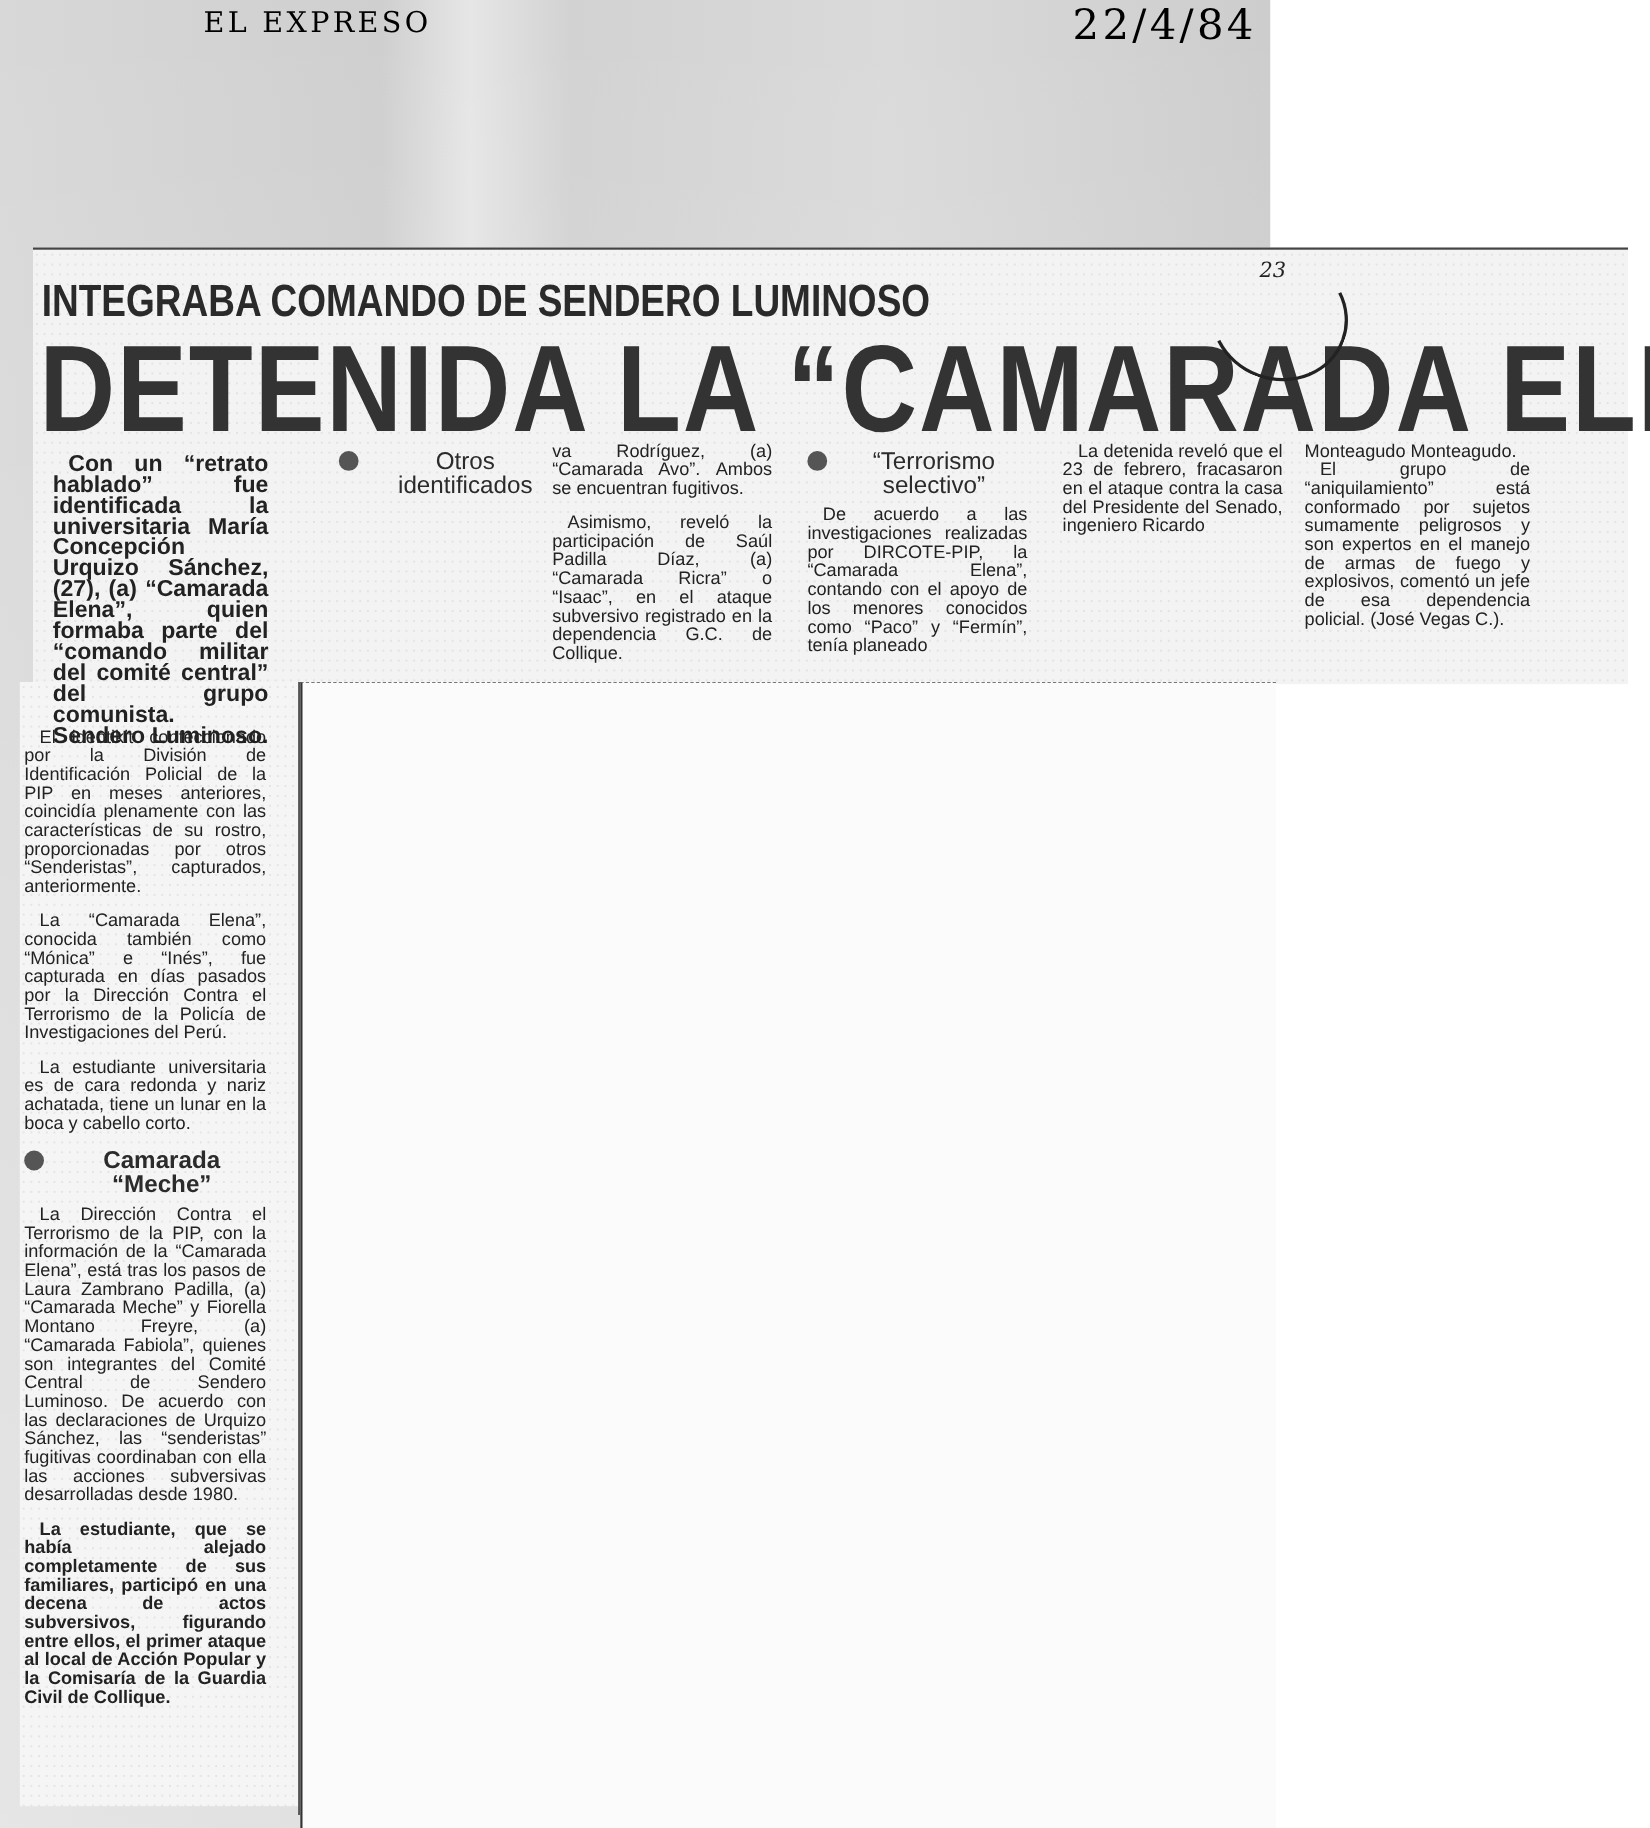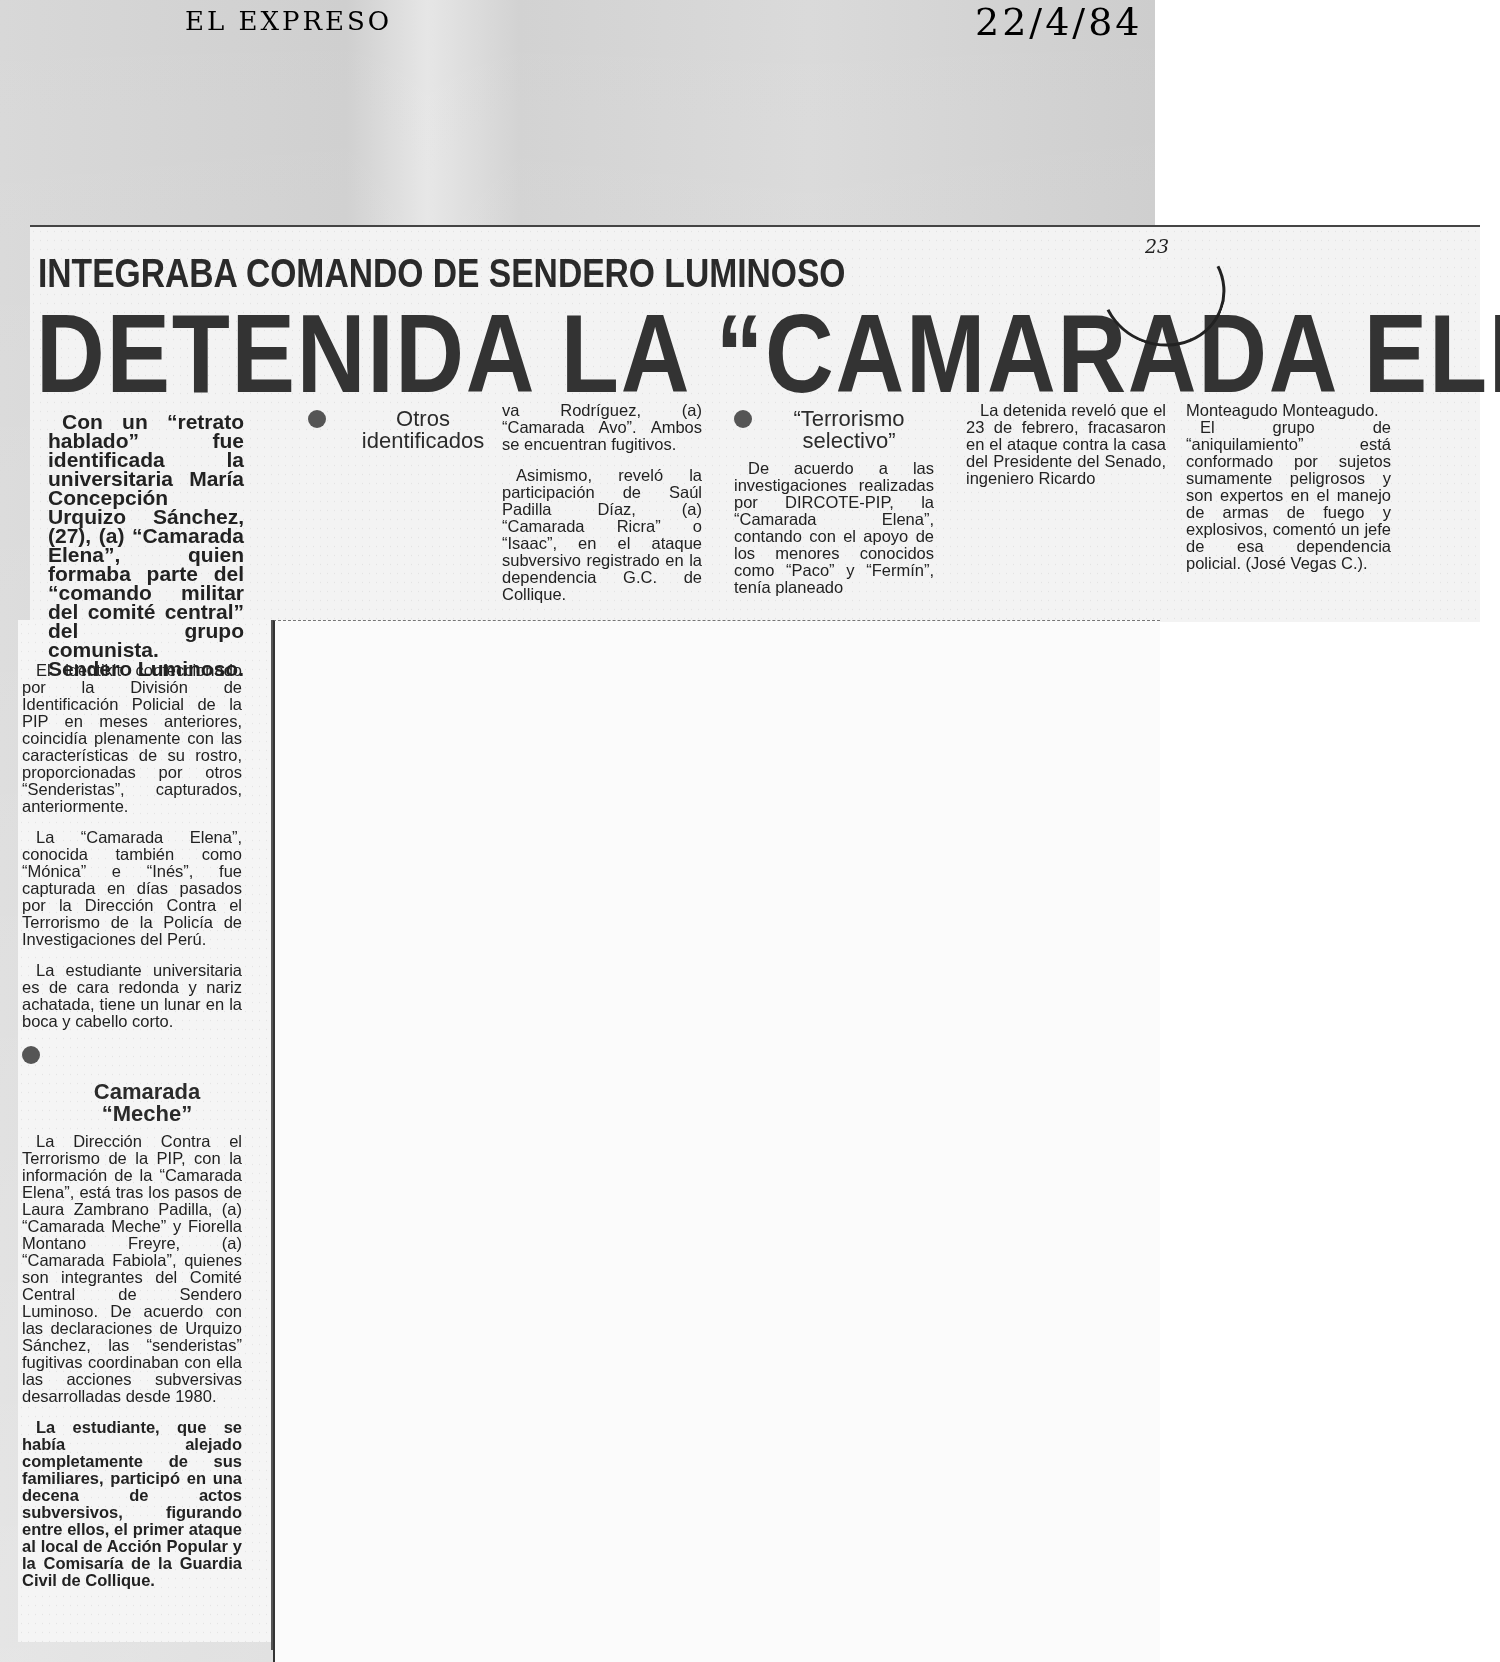--- a/index.html
+++ b/index.html
@@ -80,21 +80,21 @@
     .subhead {
       display: flex; align-items: flex-start; gap: 12px;
       font-size: 22px; line-height: 22px; margin: 6px 0 8px 0;
       color: #2b2b2b;
     }
     .subhead .txt { text-align: center; flex: 1; }
     .subhead .bullet {
       width: 18px; height: 18px; border-radius: 50%; background: #555;
       margin-top: 2px; flex-shrink: 0;
     }
-    .subhead.boldish .txt { font-weight: bold; margin-top: 37px; }
+    .subhead.boldish .txt { font-weight: bold; }
     .col1 { left: 48px; top: 412px; width: 196px; }
     .col1b { left: 22px; top: 662px; width: 220px; }
     .col2 { left: 272px; top: 402px; width: 200px; margin-left: 36px; }
     .col3 { left: 502px; top: 402px; width: 200px; }
     .col4 { left: 734px; top: 402px; width: 200px; }
     .col5 { left: 966px; top: 402px; width: 200px; }
     .col6 { left: 1186px; top: 402px; width: 205px; }
     .specks {
       position: absolute; inset: 0; pointer-events: none;
       background-image: radial-gradient(#999 0.6px, transparent 0.8px);

